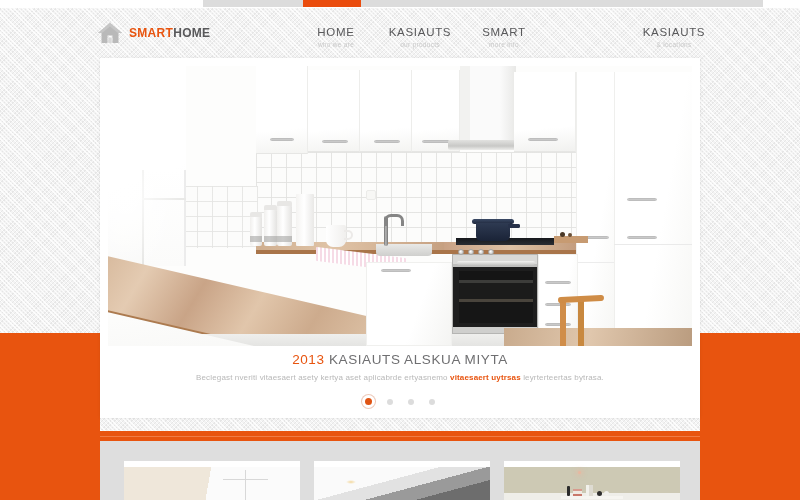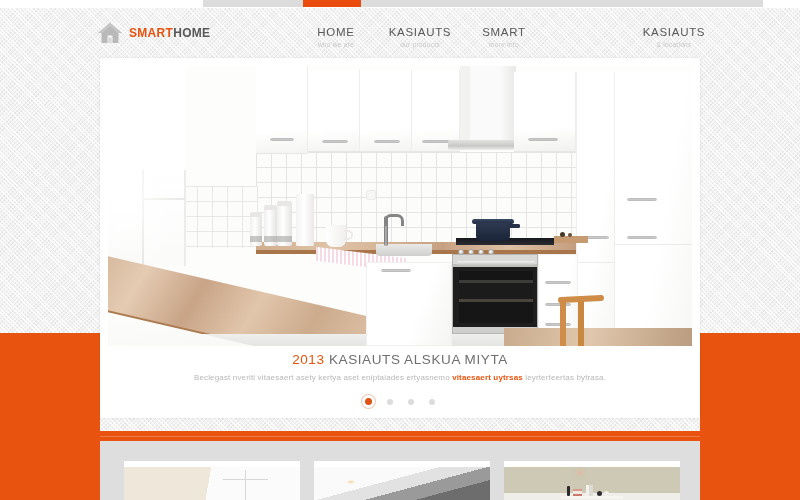--- a/index.html
+++ b/index.html
@@ -541,21 +541,21 @@
       <div class="chair"></div>
       <div class="chair-top"></div>
     </div>
   </div>
 
   <div class="caption">
     <div class="cap-title">
       <span class="year">2013</span>
       <span>KASIAUTS ALSKUA MIYTA</span>
     </div>
-    <div class="cap-sub"><span>Beclegast nveriti vitaesaert  asety kertya aset eniptaiades ertyasnemo </span><span class="hl">vitaesaert uytrsas</span><span> leyrterteertas bytrasa.</span></div>
+    <div class="cap-sub"><span>Beclegast nveriti vitaesaert  asety kertya aset aplicabrde ertyasnemo </span><span class="hl">vitaesaert uytrsas</span><span> leyrterteertas bytrasa.</span></div>
   </div>
 
   <div class="dots">
     <span class="dot active"></span>
     <span class="dot"></span>
     <span class="dot"></span>
     <span class="dot"></span>
   </div>
 </div>
 

